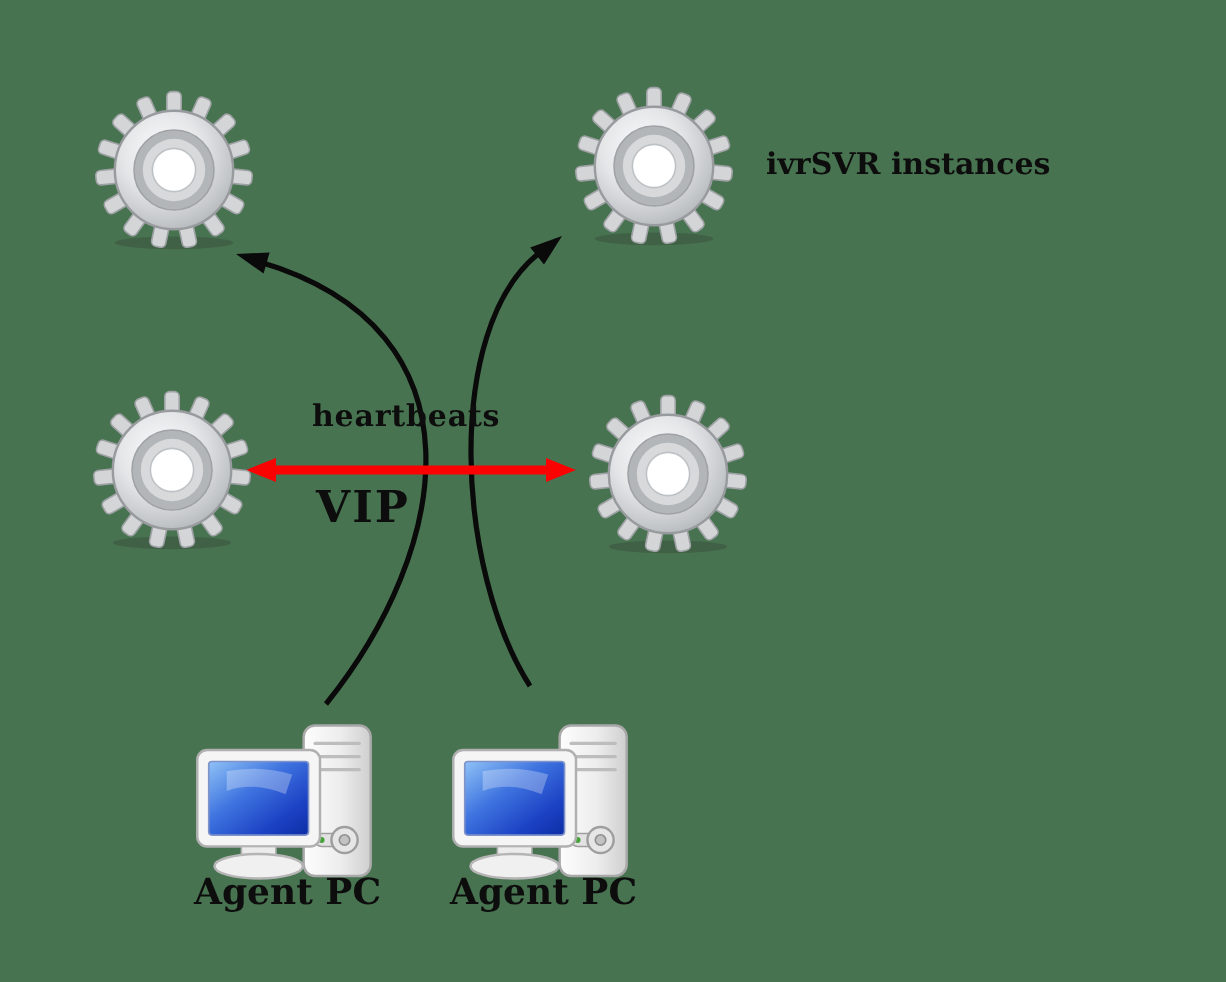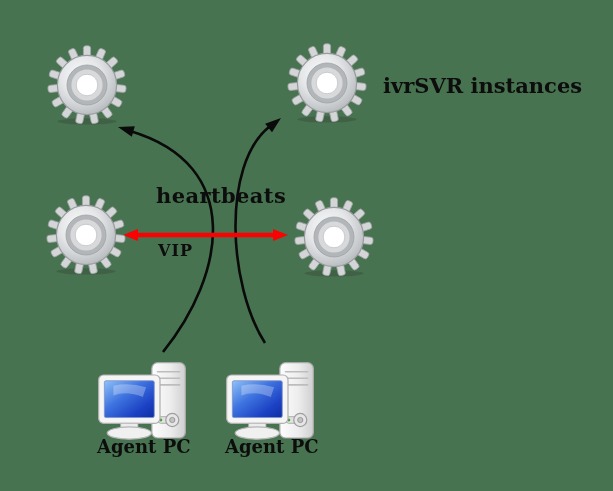--- a/index.html
+++ b/index.html
@@ -27,26 +27,26 @@
   .gear-tl { left: 47px;  top: 41px;  width: 80px; height: 88px; }
   .gear-tr { left: 287px; top: 39px;  width: 80px; height: 88px; }
   .gear-ml { left: 46px;  top: 191px; width: 80px; height: 88px; }
   .gear-mr { left: 294px; top: 193px; width: 80px; height: 88px; }
   .pc-left  { left: 97px;  top: 361px; width: 90px; height: 82px; }
   .pc-right { left: 225px; top: 361px; width: 90px; height: 82px; }
   .lbl {
     position: absolute;
     color: #0d0d0d;
     font-weight: 700;
-    font-size: 21px;
+    font-size: 15px;
     white-space: nowrap;
     line-height: 1.1;
   }
-  .lbl-heartbeats { left: 156px; top: 184px; letter-spacing: 0.4px; }
-  .lbl-vip        { left: 158px; top: 242px; font-size: 16px; letter-spacing: 1px; }
+  .lbl-heartbeats { left: 156px; top: 200px; letter-spacing: 0.4px; }
+  .lbl-vip        { left: 158px; top: 242px; font-size: 22px; letter-spacing: 1px; }
   .lbl-ivr        { left: 383px; top: 74px;  }
   .lbl-lvs        { left: 378px; top: 227px; }
   .lbl-agent-left  { left: 97px;  top: 437px; width: 90px; text-align: center; font-size: 18px; }
   .lbl-agent-right { left: 225px; top: 437px; width: 90px; text-align: center; font-size: 18px; }
 </style>
 </head>
 <body>
 
 <div class="canvas">
 

